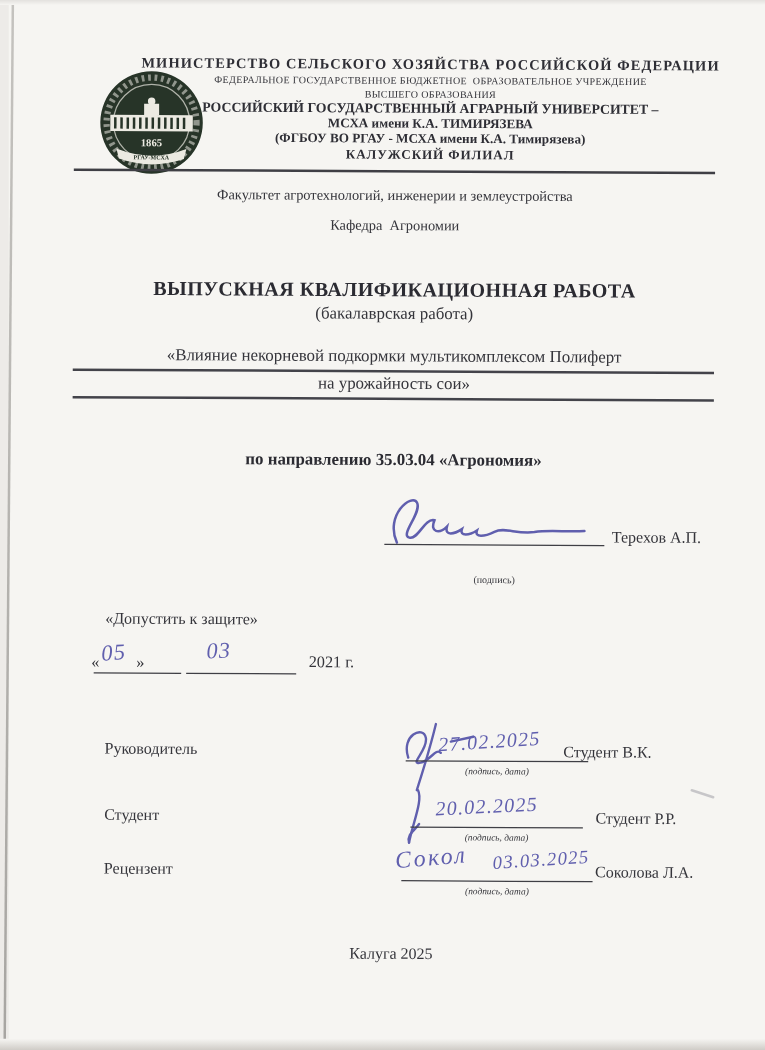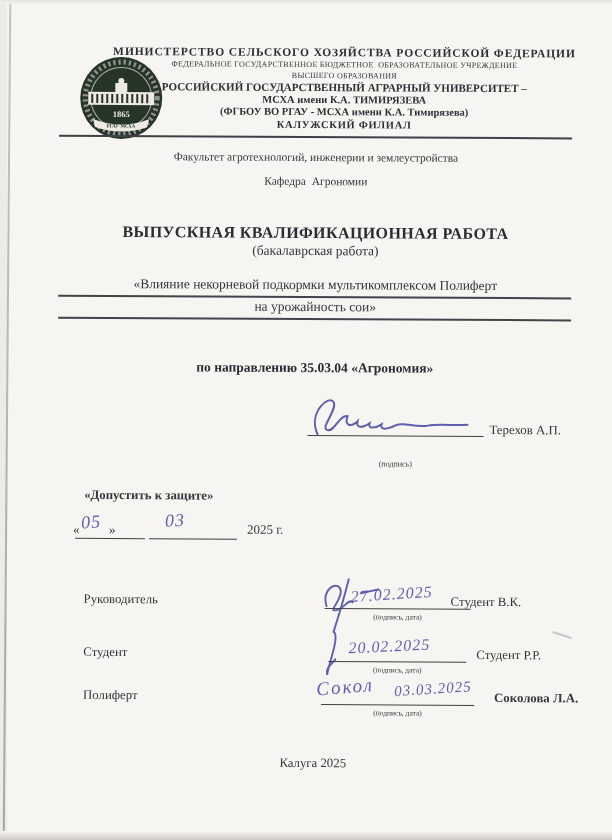--- a/index.html
+++ b/index.html
@@ -36,51 +36,51 @@
   .title-uline{left:58px;width:513px;height:1.5px;background:#43434a;}
   #uline1{top:296px;} #uline2{top:318px;}
   #direction{left:58px;top:360px;width:514px;font-size:13.5px;font-weight:bold;color:#2b2b32;}
   
   #head-label{left:85px;top:421px;font-size:12.8px;}
   #head-sig{left:298px;top:392px;width:192px;height:48px;}
   #head-line{left:308px;top:435px;width:176px;height:1.4px;background:#3f3f45;}
   #head-caption{left:308px;top:439px;width:176px;font-size:8px;text-align:center;margin-top:20px;}
   #head-name{left:490px;top:422px;font-size:12.8px;}
   
-  #admit-label{left:85px;top:489px;font-size:12.8px;font-weight:bold;}
+  #admit-label{left:85px;top:489px;font-size:12.8px;}
   .hand{color:#605fae;font-style:italic;letter-spacing:1px;}
   #admit-open{left:74px;top:523px;font-size:13px;}
   #admit-day{left:82px;top:513px;font-size:18px;transform:rotate(-4deg);}
   #admit-close{left:110px;top:523px;font-size:13px;}
   #admit-uline1{left:76px;top:539px;width:70px;height:1.3px;background:#3f3f45;}
   #admit-month{left:166px;top:511px;font-size:18px;transform:rotate(-3deg);}
   #admit-uline2{left:150px;top:539px;width:88px;height:1.3px;background:#3f3f45;}
   #admit-year{left:248px;top:522px;font-size:13px;}
   
   .role{left:85px;font-size:12.8px;text-align:center;}
   .sig-line{height:1.4px;background:#3f3f45;}
-  .sig-caption{font-size:7.5px;text-align:center;}
+  .sig-caption{font-size:7.5px;text-align:center;font-style:italic;}
   .sig-name{font-size:12.8px;}
   .sig-date{font-size:16px;white-space:nowrap;}
   #r1-role{top:593px;} #r1-svg{left:314px;top:576px;width:72px;height:58px;}
   #r1-date{left:352px;top:585px;transform:rotate(-4deg);}
   #r1-line{left:326px;top:608px;width:146px;}
   #r1-caption{left:326px;top:612px;width:146px;}
   #r1-name{left:452px;top:594px;}
   #r2-role{top:646px;} #r2-svg{left:318px;top:628px;width:32px;height:50px;}
   #r2-date{left:350px;top:637px;transform:rotate(-3deg);}
   #r2-line{left:330px;top:661px;width:138px;}
   #r2-caption{left:330px;top:665px;width:138px;}
   #r2-name{left:478px;top:647px;}
   #r3-role{top:689px;}
   #r3-sig-text{left:318px;top:676px;font-size:19px;transform:rotate(-5deg);letter-spacing:2px;}
   #r3-date{left:396px;top:680px;font-size:15px;transform:rotate(-4deg);}
   #r3-line{left:323px;top:704px;width:153px;}
   #r3-caption{left:323px;top:708px;width:153px;}
-  #r3-name{left:496px;top:690px;font-weight:bold;}
+  #r3-name{left:478px;top:690px;}
   
   #footer{left:58px;top:756px;width:514px;font-size:12.8px;}
   svg{display:block;}
 </style>
 </head>
 <body>
 
 <div id="canvas">
 
   <div class="abs" id="scan-left-margin"></div>
@@ -146,21 +146,21 @@
     <div class="abs" id="head-caption">(подпись)</div>
     <div class="abs" id="head-name">Терехов А.П.</div>
 
     <div class="abs" id="admit-label">«Допустить к защите»</div>
     <div class="abs" id="admit-open">«</div>
     <div class="abs hand" id="admit-day">05</div>
     <div class="abs" id="admit-close">»</div>
     <div class="abs" id="admit-uline1"></div>
     <div class="abs hand" id="admit-month">03</div>
     <div class="abs" id="admit-uline2"></div>
-    <div class="abs" id="admit-year">2025 г.</div>
+    <div class="abs" id="admit-year">2021 г.</div>
 
     <div class="abs role" id="r1-role">Руководитель</div>
     <svg class="abs" id="r1-svg" viewBox="0 0 72 58">
       <path d="M14 30 C 8 12, 26 4, 28 14 C 30 24, 14 36, 24 34 C 32 32, 36 22, 40 26" fill="none" stroke="#605fae" stroke-width="1.9" stroke-linecap="round"></path>
       <path d="M36 3 C 32 20, 26 40, 21 56" fill="none" stroke="#605fae" stroke-width="1.9" stroke-linecap="round"></path>
       <path d="M48 17 L 66 13" fill="none" stroke="#605fae" stroke-width="1.9" stroke-linecap="round"></path>
     </svg>
     <div class="abs hand sig-date" id="r1-date">27.02.2025</div>
     <div class="abs sig-line" id="r1-line"></div>
     <div class="abs sig-caption" id="r1-caption">(подпись, дата)</div>
@@ -169,21 +169,21 @@
     <div class="abs role" id="r2-role">Студент</div>
     <svg class="abs" id="r2-svg" viewBox="0 0 32 50">
       <path d="M18 4 C 22 12, 14 30, 11 46" fill="none" stroke="#605fae" stroke-width="1.9" stroke-linecap="round"></path>
       <path d="M11 46 C 9 39, 16 36, 19 31" fill="none" stroke="#605fae" stroke-width="1.9" stroke-linecap="round"></path>
     </svg>
     <div class="abs hand sig-date" id="r2-date">20.02.2025</div>
     <div class="abs sig-line" id="r2-line"></div>
     <div class="abs sig-caption" id="r2-caption">(подпись, дата)</div>
     <div class="abs sig-name" id="r2-name">Студент Р.Р.</div>
 
-    <div class="abs role" id="r3-role">Полиферт</div>
+    <div class="abs role" id="r3-role">Рецензент</div>
     <div class="abs hand" id="r3-sig-text">Сокол</div>
     <div class="abs hand sig-date" id="r3-date">03.03.2025</div>
     <div class="abs sig-line" id="r3-line"></div>
     <div class="abs sig-caption" id="r3-caption">(подпись, дата)</div>
     <div class="abs sig-name" id="r3-name">Соколова Л.А.</div>
 
     <div class="abs ctr" id="footer">Калуга 2025</div>
 
   </div>
 </div>

